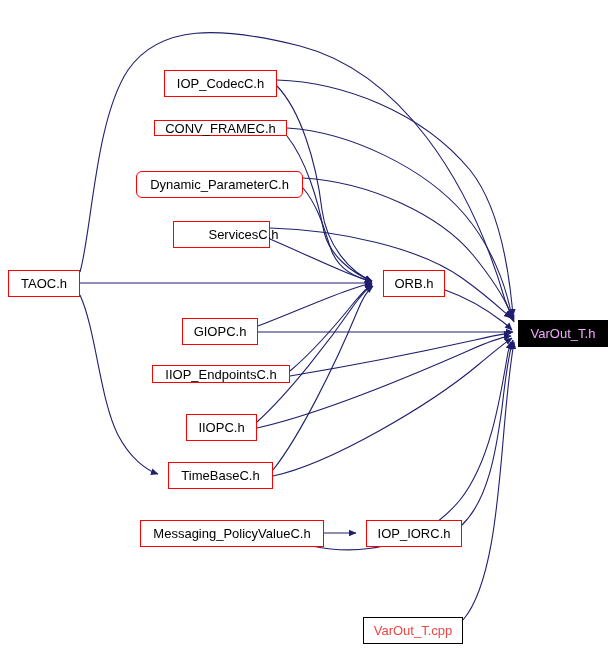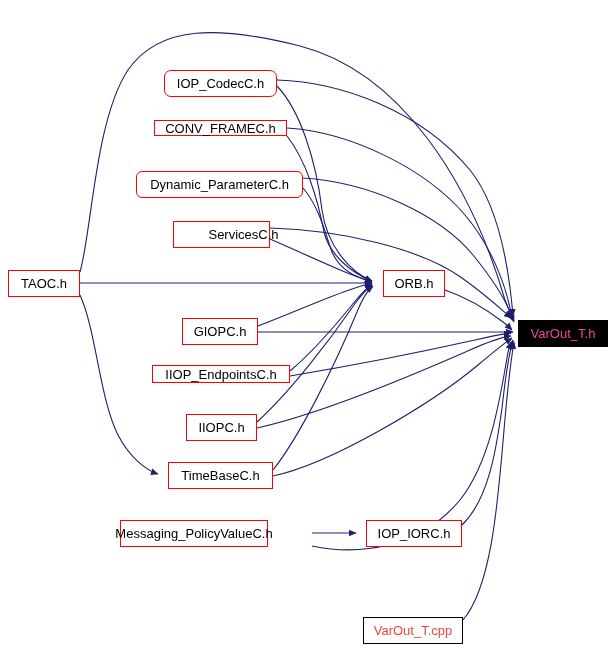--- a/index.html
+++ b/index.html
@@ -32,21 +32,21 @@
     border: 1px solid #ff0000;
     color: #000000;
     font-size: 13px;
     line-height: 1;
     white-space: nowrap;
     letter-spacing: 0px;
   }
   .node-box.focus {
     background: #000000;
     border: 1px solid #000000;
-    color: #ec4899;
+    color: #f0abfc;
   }
   .node-box.plain {
     background: #ffffff;
     border: 1px solid #000000;
     color: #ef4444;
   }
   .node-label {
     pointer-events: none;
   }
 </style>
@@ -111,21 +111,21 @@
       <path marker-end="url(#ah)" d="M 462,525 C 488,500 496,452 502,408 C 506,372 510,350 513,340"></path>
 
       <path marker-end="url(#ah)" d="M 463,620 C 492,586 498,500 504,430 C 508,383 512,354 514,342"></path>
 
     </g>
   </svg>
 
   <div class="node-box" style="left:8px;top:270px;width:72px;height:27px;">
     <span class="node-label">TAOC.h</span>
   </div>
-  <div class="node-box" style="left:164px;top:70px;width:113px;height:27px;border-radius:7px;">
+  <div class="node-box" style="left:164px;top:70px;width:113px;height:27px;">
     <span class="node-label">IOP_CodecC.h</span>
   </div>
   <div class="node-box" style="left:154px;top:120px;width:133px;height:16px;">
     <span class="node-label">CONV_FRAMEC.h</span>
   </div>
   <div class="node-box" style="left:136px;top:171px;width:167px;height:27px;border-radius:6px;">
     <span class="node-label">Dynamic_ParameterC.h</span>
   </div>
   <div class="node-box" style="left:173px;top:221px;width:97px;height:27px;padding-left:44px;">
     <span class="node-label">ServicesC.h</span>
@@ -135,21 +135,21 @@
   </div>
   <div class="node-box" style="left:152px;top:365px;width:138px;height:18px;">
     <span class="node-label">IIOP_EndpointsC.h</span>
   </div>
   <div class="node-box" style="left:186px;top:414px;width:71px;height:27px;">
     <span class="node-label">IIOPC.h</span>
   </div>
   <div class="node-box" style="left:168px;top:462px;width:105px;height:27px;">
     <span class="node-label">TimeBaseC.h</span>
   </div>
-  <div class="node-box" style="left:120px;top:520px;width:148px;height:27px;">
+  <div class="node-box" style="left:140px;top:520px;width:184px;height:27px;">
     <span class="node-label">Messaging_PolicyValueC.h</span>
   </div>
   <div class="node-box" style="left:383px;top:270px;width:62px;height:27px;">
     <span class="node-label">ORB.h</span>
   </div>
   <div class="node-box" style="left:366px;top:520px;width:96px;height:27px;">
     <span class="node-label">IOP_IORC.h</span>
   </div>
   <div class="node-box focus" style="left:518px;top:320px;width:90px;height:27px;">
     <span class="node-label">VarOut_T.h</span>

